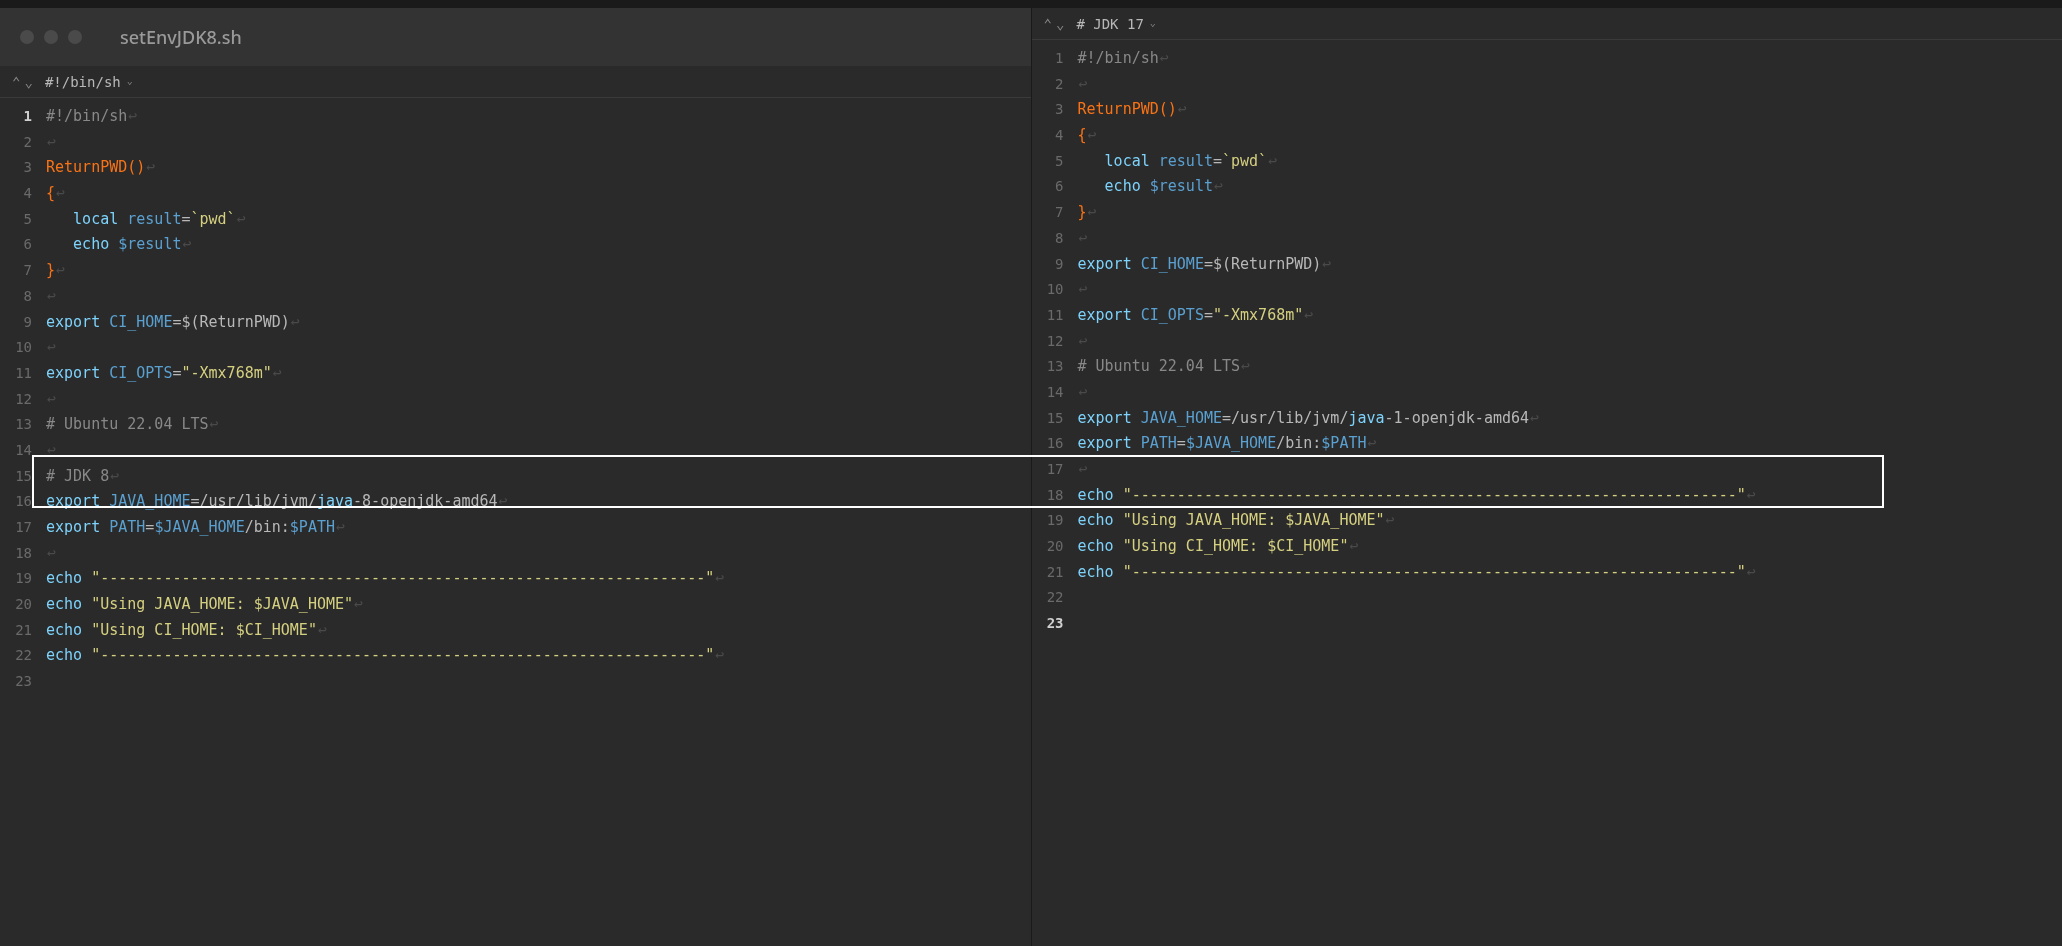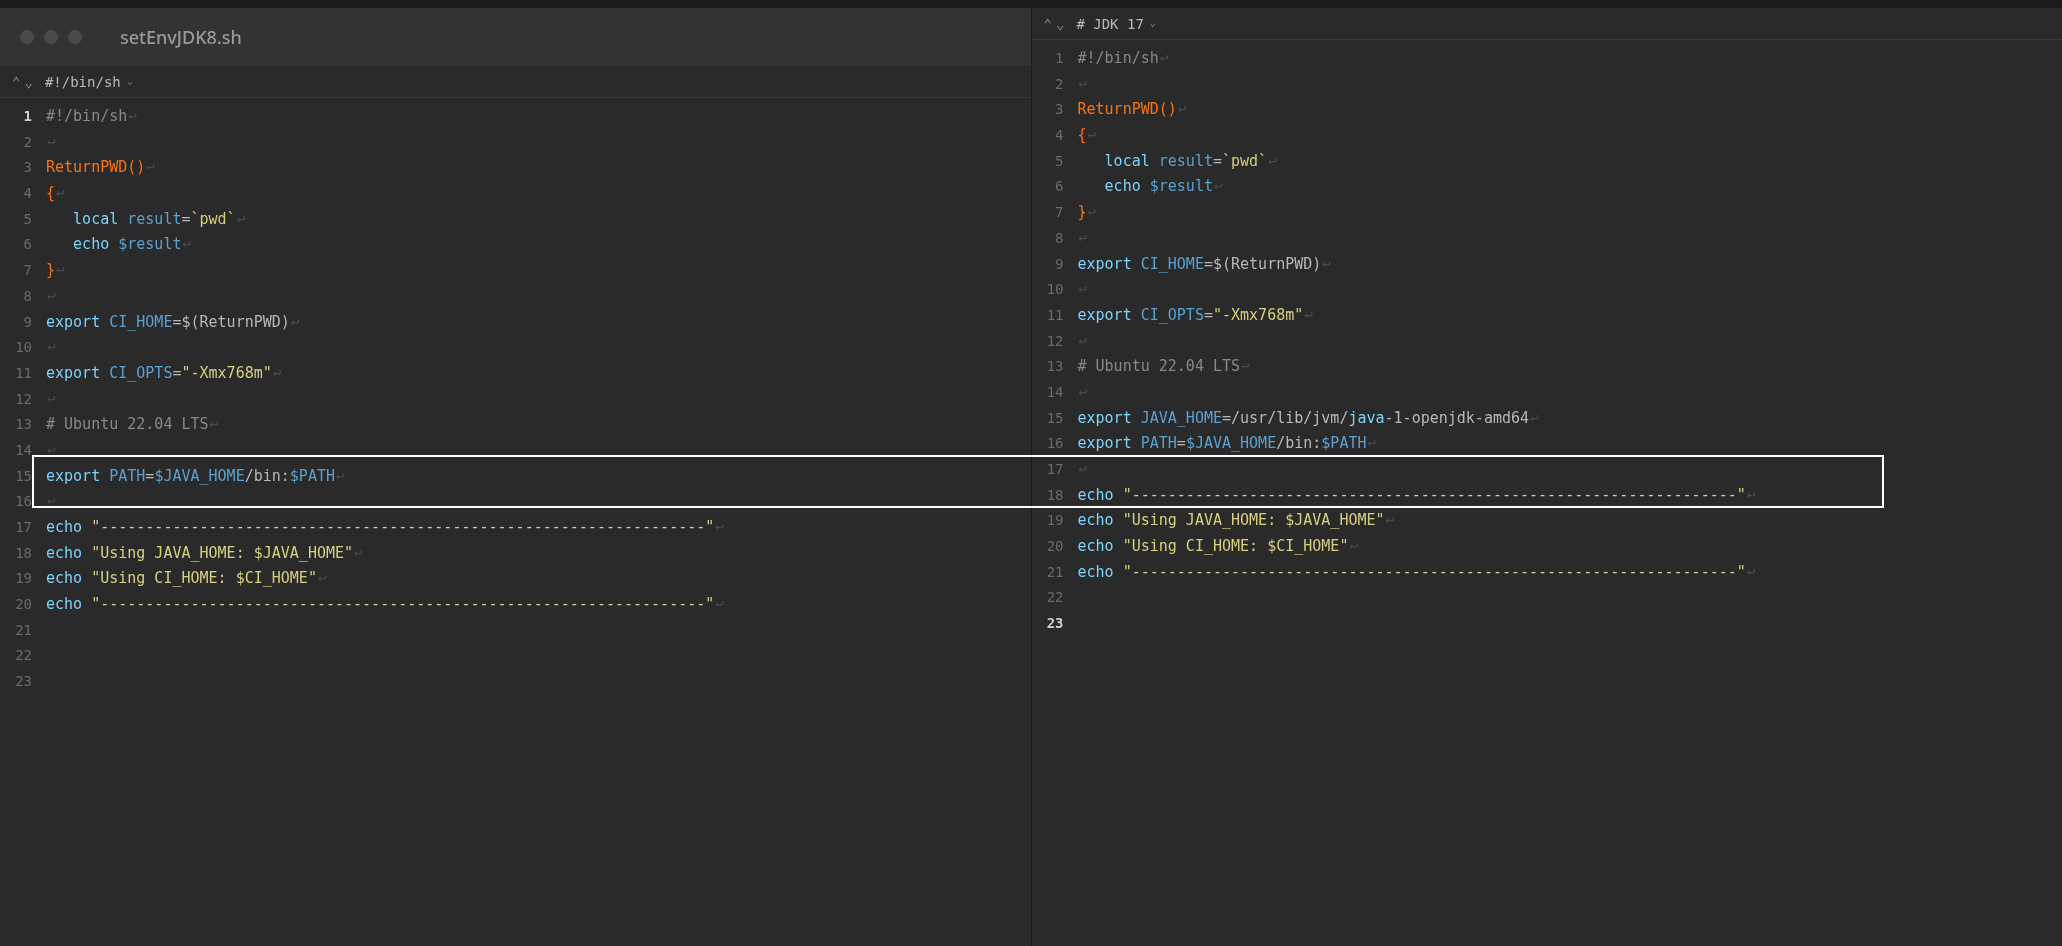--- a/index.html
+++ b/index.html
@@ -189,20 +189,22 @@
             <div class="line"><span>   </span><span class="c-keyword">local</span><span> </span><span class="c-var">result</span><span>=</span><span class="c-string">`pwd`</span><span class="eol">↩</span></div>
             <div class="line"><span>   </span><span class="c-keyword">echo</span><span> </span><span class="c-var">$result</span><span class="eol">↩</span></div>
             <div class="line"><span class="c-func">}</span><span class="eol">↩</span></div>
             <div class="line"><span class="eol">↩</span></div>
             <div class="line"><span class="c-keyword">export</span><span> </span><span class="c-var">CI_HOME</span><span>=$(ReturnPWD)</span><span class="eol">↩</span></div>
             <div class="line"><span class="eol">↩</span></div>
             <div class="line"><span class="c-keyword">export</span><span> </span><span class="c-var">CI_OPTS</span><span>=</span><span class="c-string">"-Xmx768m"</span><span class="eol">↩</span></div>
             <div class="line"><span class="eol">↩</span></div>
             <div class="line"><span class="c-comment"># Ubuntu 22.04 LTS</span><span class="eol">↩</span></div>
             <div class="line"><span class="eol">↩</span></div>
+            <div class="line"><span class="c-comment"># JDK 8</span><span class="eol">↩</span></div>
+            <div class="line"><span class="c-keyword">export</span><span> </span><span class="c-var">JAVA_HOME</span><span>=/usr/lib/jvm/</span><span class="c-keyword">java</span><span>-8-openjdk-amd64</span><span class="eol">↩</span></div>
             <div class="line"><span class="c-keyword">export</span><span> </span><span class="c-var">PATH</span><span>=</span><span class="c-var">$JAVA_HOME</span><span>/bin:</span><span class="c-var">$PATH</span><span class="eol">↩</span></div>
             <div class="line"><span class="eol">↩</span></div>
             <div class="line"><span class="c-keyword">echo</span><span> </span><span class="c-string">"-------------------------------------------------------------------"</span><span class="eol">↩</span></div>
             <div class="line"><span class="c-keyword">echo</span><span> </span><span class="c-string">"Using JAVA_HOME: $JAVA_HOME"</span><span class="eol">↩</span></div>
             <div class="line"><span class="c-keyword">echo</span><span> </span><span class="c-string">"Using CI_HOME: $CI_HOME"</span><span class="eol">↩</span></div>
             <div class="line"><span class="c-keyword">echo</span><span> </span><span class="c-string">"-------------------------------------------------------------------"</span><span class="eol">↩</span></div>
             <div class="line"></div>
           </div>
         </div>
     </div>

